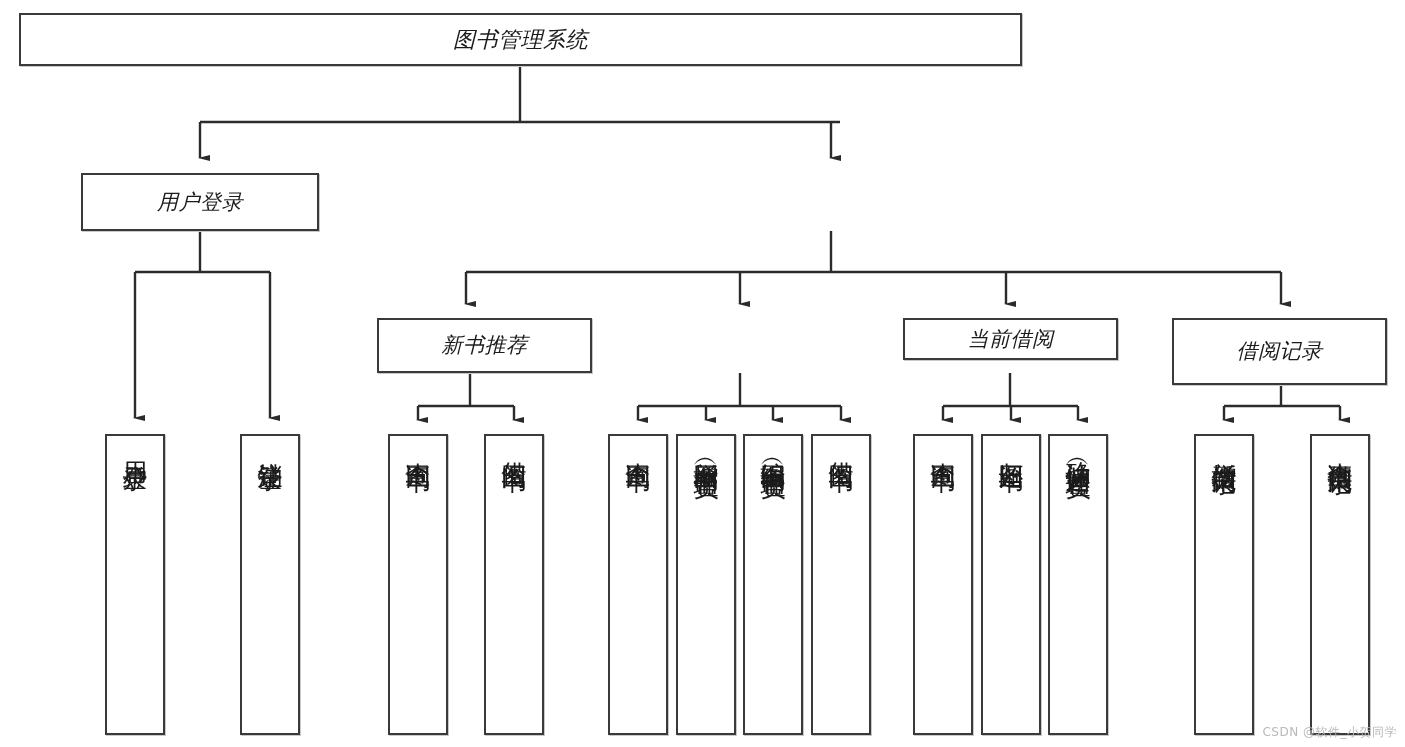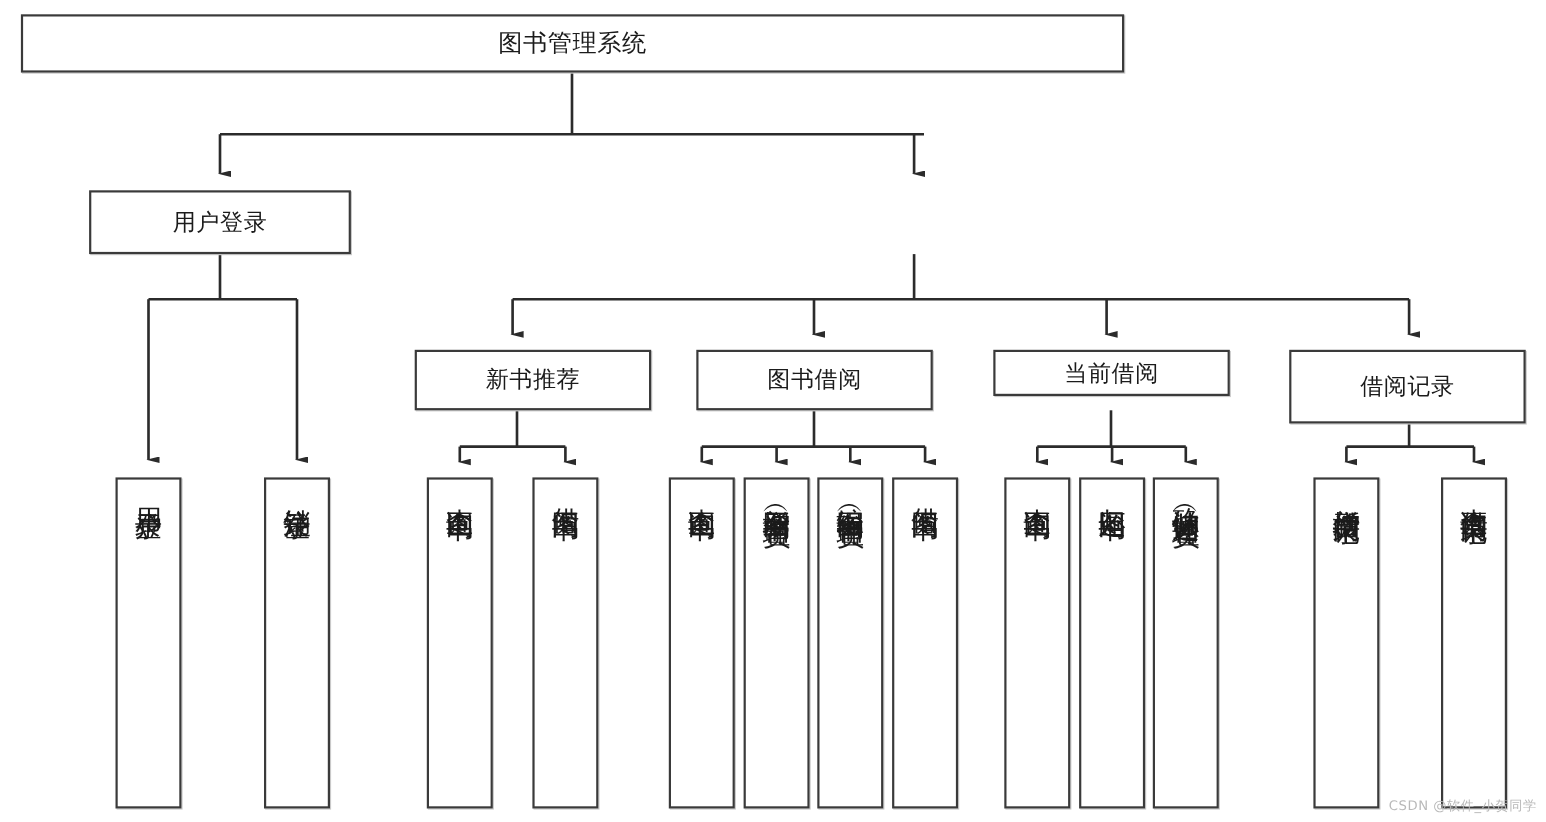--- a/index.html
+++ b/index.html
@@ -38,20 +38,21 @@
   }
   .node .label {
     display: block;
     text-align: center;
     line-height: 1.25;
     letter-spacing: 0.5px;
   }
   
   .node.horiz .label {
     font-size: 21px;
+    font-style: italic;
   }
   .node.root .label {
     font-size: 22px;
   }
   
   .node.vert {
     align-items: flex-start;
     justify-content: center;
     padding-top: 6px;
   }
@@ -132,23 +133,20 @@
     <span class="label">图书管理系统</span>
   </div>
 
   <div class="node horiz" style="left:81px; top:173px; width:238px; height:58px;">
     <span class="label">用户登录</span>
   </div>
 
   <div class="node horiz" style="left:377px; top:318px; width:215px; height:55px;">
     <span class="label">新书推荐</span>
   </div>
-  <div class="node horiz" style="left:633px; top:318px; width:215px; height:55px;">
-    <span class="label">图书借阅</span>
-  </div>
   <div class="node horiz" style="left:903px; top:318px; width:215px; height:42px;">
     <span class="label">当前借阅</span>
   </div>
   <div class="node horiz" style="left:1172px; top:318px; width:215px; height:67px;">
     <span class="label">借阅记录</span>
   </div>
 
   <div class="node vert" style="left:105px; top:434px; width:60px; height:301px;">
     <span class="label">用户登录</span>
   </div>

